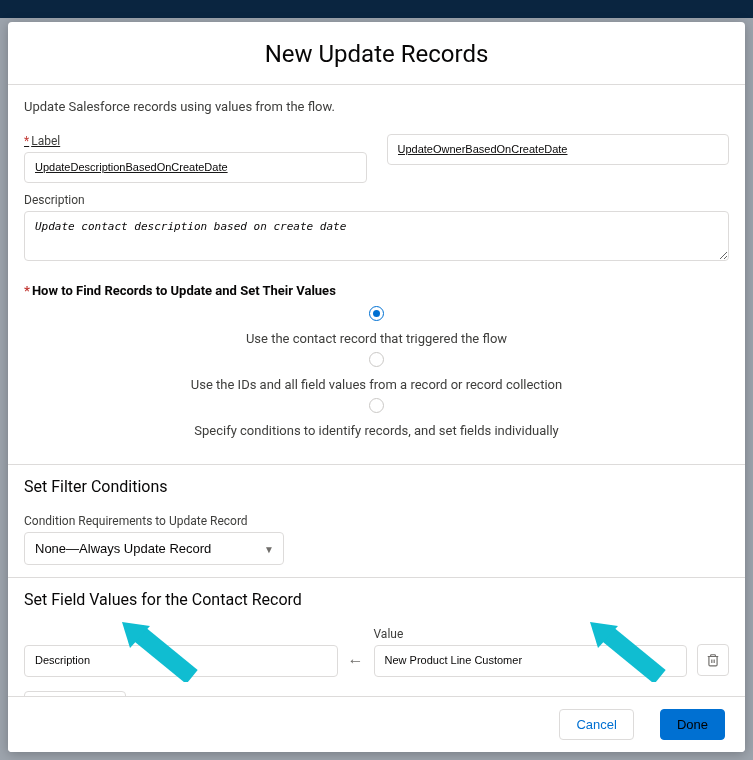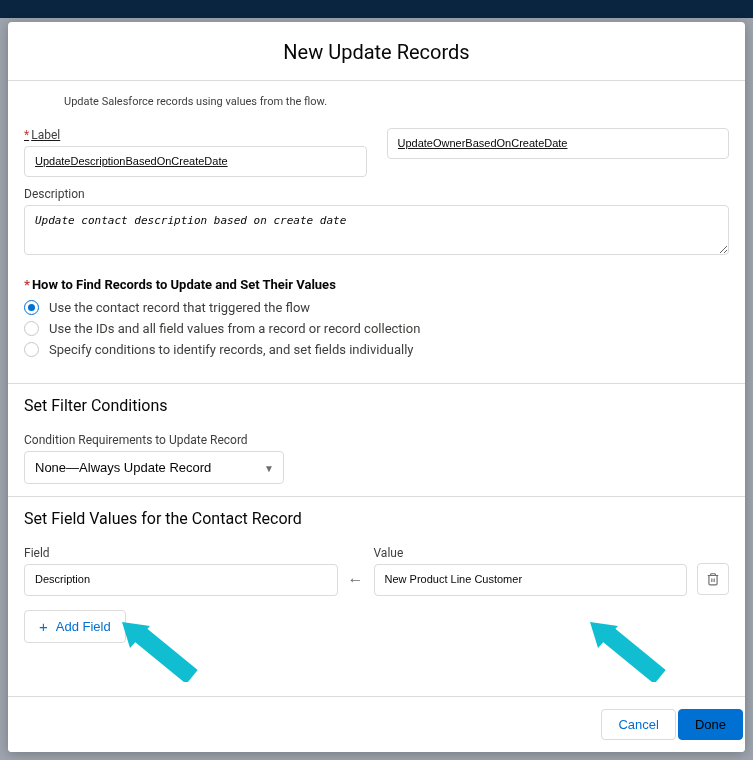--- a/index.html
+++ b/index.html
@@ -28,37 +28,36 @@
       display: flex;
       flex-direction: column;
       overflow: hidden;
     }
     .modal-header {
       padding: 18px 0 16px;
       text-align: center;
       border-bottom: 1px solid #dddbda;
     }
     .modal-title {
-      font-size: 20px;
+      font-size: 24px;
       font-weight: 400;
       color: #080707;
     }
     .modal-body {
       flex: 1;
       overflow-y: auto;
       padding: 0 0 8px;
     }
     .section {
       padding: 12px 16px;
     }
     .intro {
-      font-size: 11px;
+      font-size: 13px;
       color: #3e3e3c;
       padding: 14px 16px 8px;
-      margin-left: 40px;
     }
     .section-border-bottom {
       border-bottom: 1px solid #dddbda;
     }
     .row {
       display: flex;
       gap: 20px;
       margin-bottom: 10px;
     }
     .col {
@@ -98,20 +97,21 @@
       color: #080707;
       margin: 18px 0 8px 0;
     }
     .radio-row {
       display: flex;
       align-items: center;
       gap: 10px;
       margin-bottom: 6px;
       font-size: 13px;
       color: #3e3e3c;
+      flex-direction: column;
     }
     .radio-circle {
       width: 15px;
       height: 15px;
       border: 1px solid #c9c7c5;
       border-radius: 50%;
       background: #fff;
       display: inline-flex;
       align-items: center;
       justify-content: center;
@@ -193,24 +193,24 @@
       border-radius: 4px;
       background: #fff;
       color: #0070d2;
       cursor: pointer;
       display: inline-flex;
       align-items: center;
       gap: 8px;
     }
     .modal-footer {
       border-top: 1px solid #dddbda;
-      padding: 12px 2px;
+      padding: 12px 20px;
       display: flex;
       justify-content: flex-end;
-      gap: 2px;
+      gap: 26px;
       background: #fff;
     }
     .btn {
       padding: 7px 16px;
       font-size: 13px;
       border-radius: 4px;
       cursor: pointer;
     }
     .btn-neutral {
       background: #fff;
@@ -279,21 +279,20 @@
       <div class="select-wrap">
         <button class="select" type="button">None—Always Update Record</button>
         <span class="chevron">▼</span>
       </div>
     </div>
 
     <div class="subheading">Set Field Values for the Contact Record</div>
     <div class="section">
       <div class="field-value-row">
         <div class="fv-col">
-          <label class="label">Field</label>
           <input class="input" type="text" value="Description" style="">
         </div>
         <div class="arrow-left">←</div>
         <div class="fv-col">
           <label class="label">Value</label>
           <input class="input" type="text" value="New Product Line Customer" style="">
         </div>
         <button class="icon-btn" type="button">
           <svg width="14" height="14" viewBox="0 0 24 24" fill="none" stroke="currentColor" stroke-width="2">
             <path d="M3 6h18M8 6V4a1 1 0 011-1h6a1 1 0 011 1v2m3 0v14a2 2 0 01-2 2H7a2 2 0 01-2-2V6h14zM10 11v6M14 11v6"></path>

